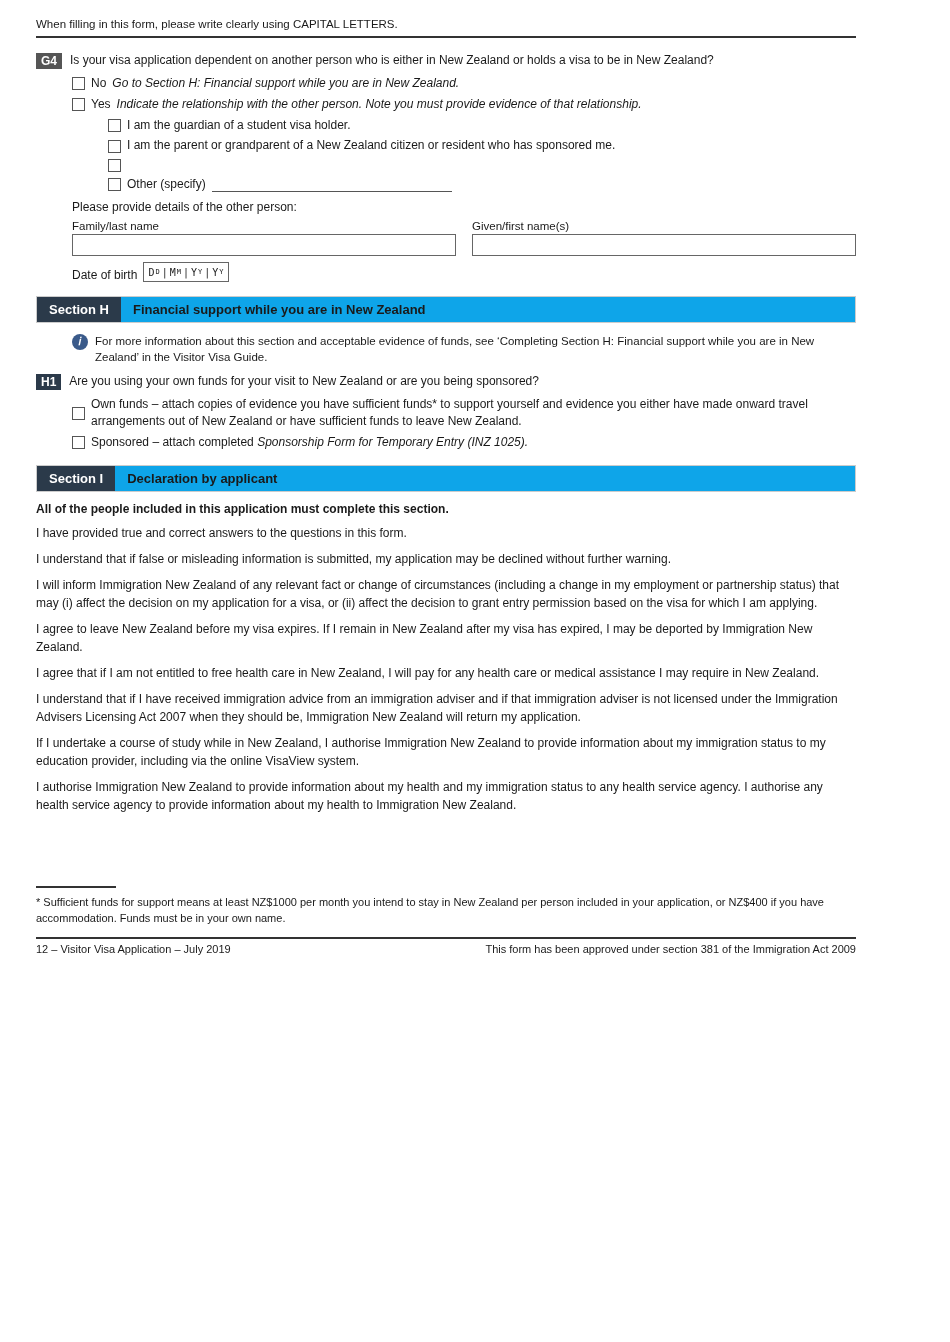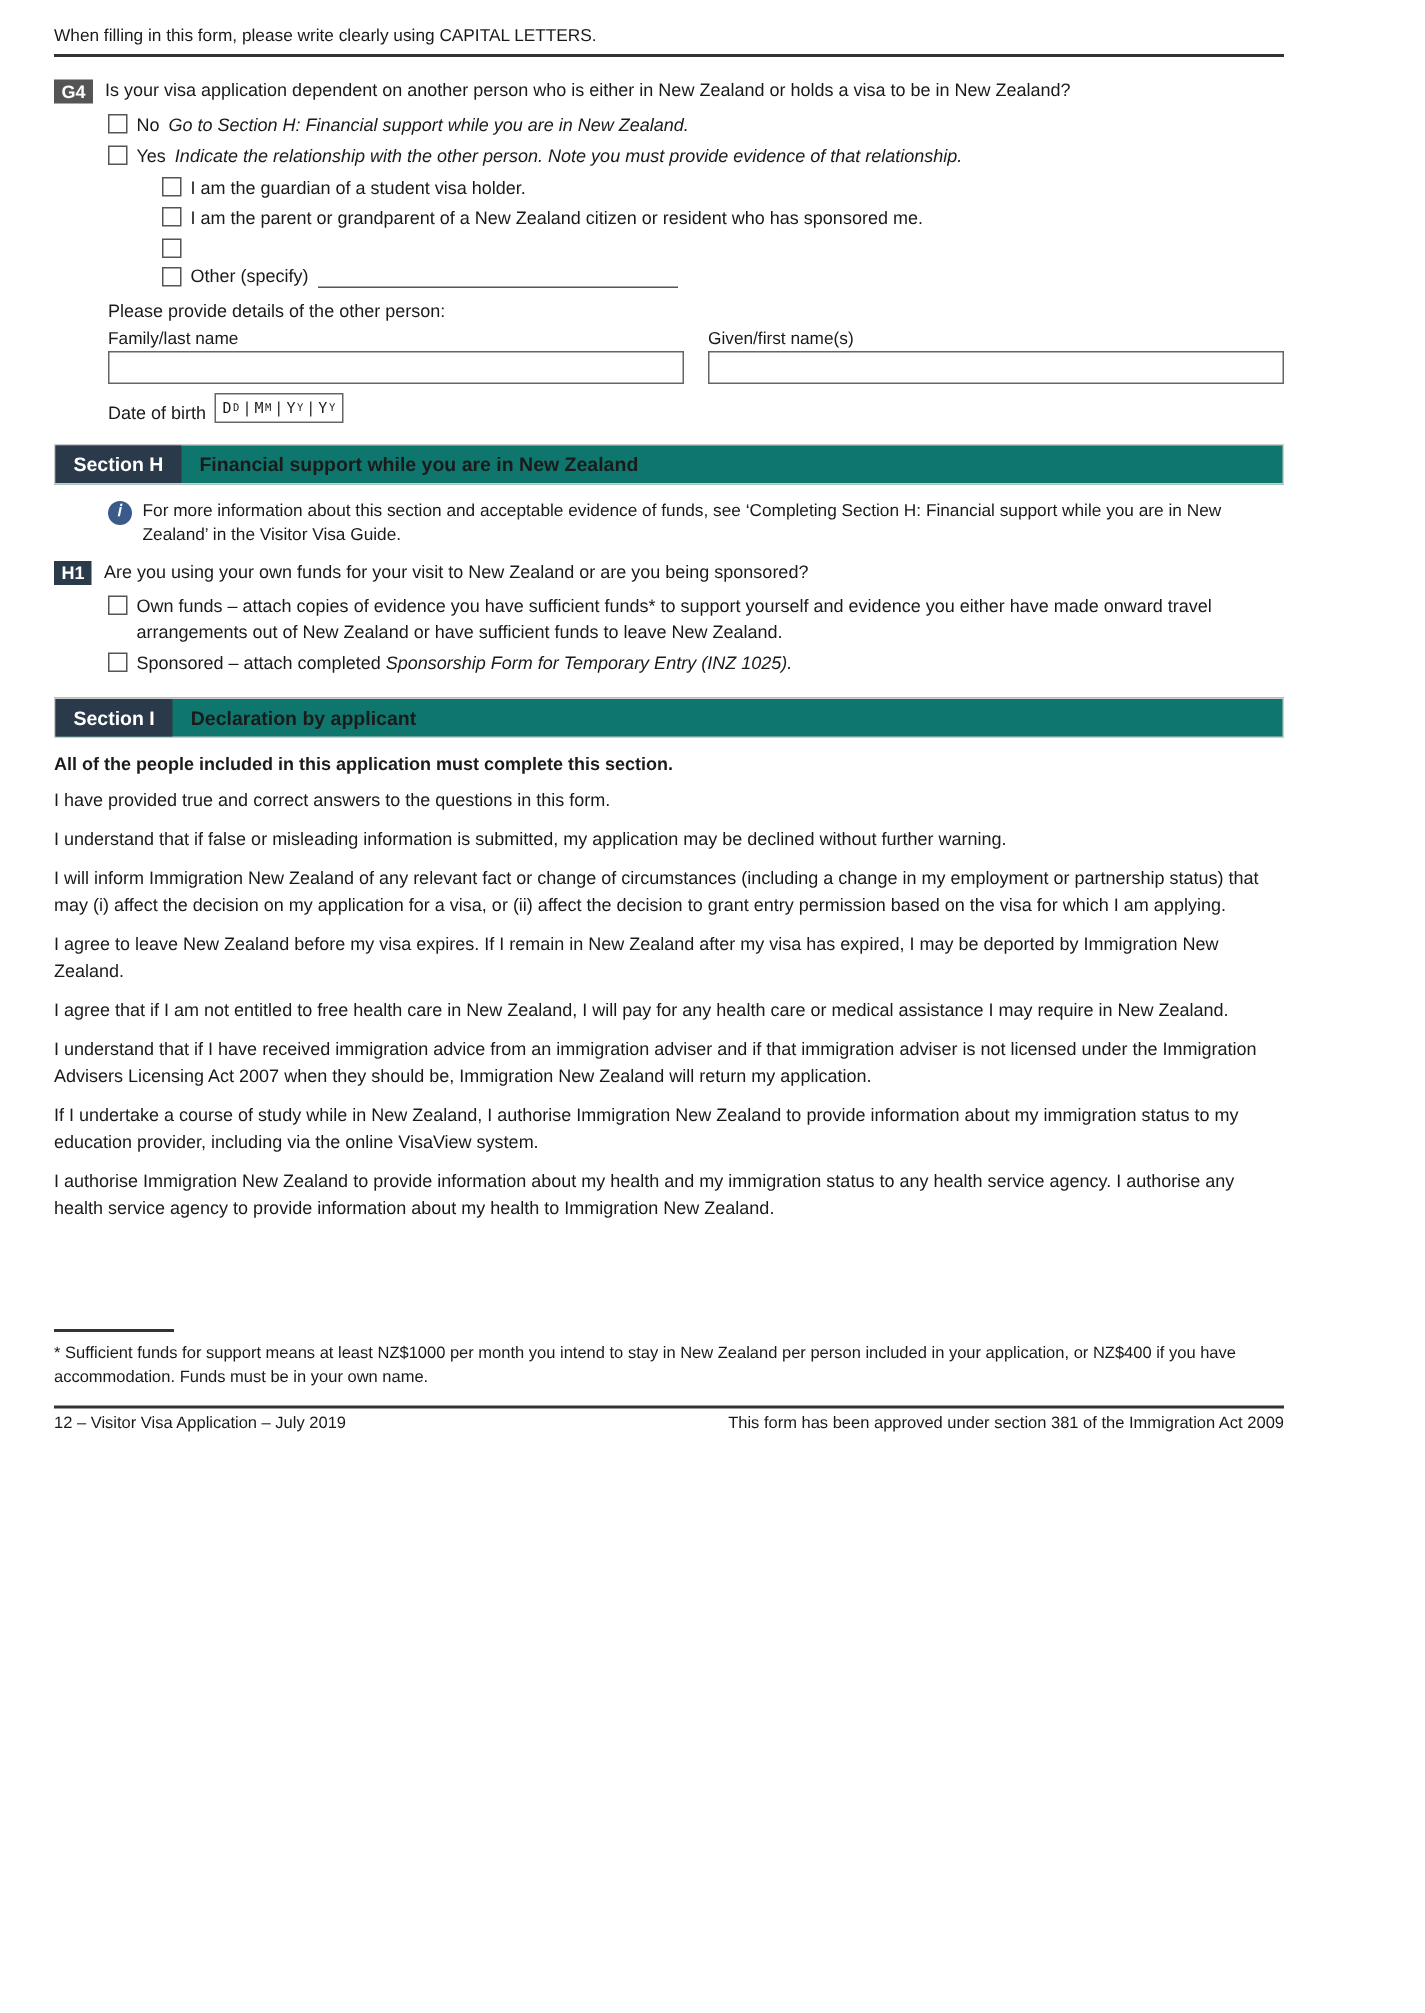--- a/index.html
+++ b/index.html
@@ -46,21 +46,21 @@
     }
     .q-text {
       font-size: 12px;
       line-height: 1.4;
     }
     .indent {
       margin-left: 36px;
     }
     .checkbox-row {
       display: flex;
-      align-items: flex-start;
+      align-items: center;
       gap: 6px;
       margin-bottom: 4px;
       font-size: 12px;
       line-height: 1.4;
     }
     .checkbox-box {
       width: 13px;
       height: 13px;
       border: 1.5px solid #555;
       display: inline-block;
@@ -121,21 +121,21 @@
       border: 1px solid #666;
       padding: 1px 4px;
       font-size: 10px;
       letter-spacing: 1px;
       height: 20px;
       font-family: monospace;
     }
     .section-header {
       display: flex;
       align-items: stretch;
-      background: #0f766e;
+      background: #0ea5e9;
       margin-bottom: 10px;
       margin-top: 14px;
       border: 1px solid #ccc;
     }
     .section-letter {
       background: #2b3a4a;
       color: #fff;
       font-weight: bold;
       font-size: 13px;
       padding: 5px 12px;

